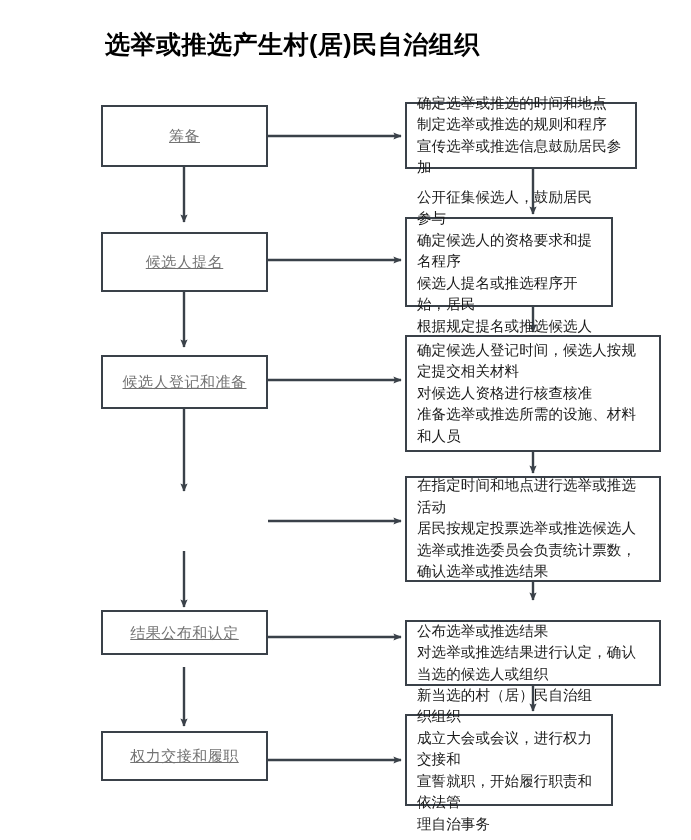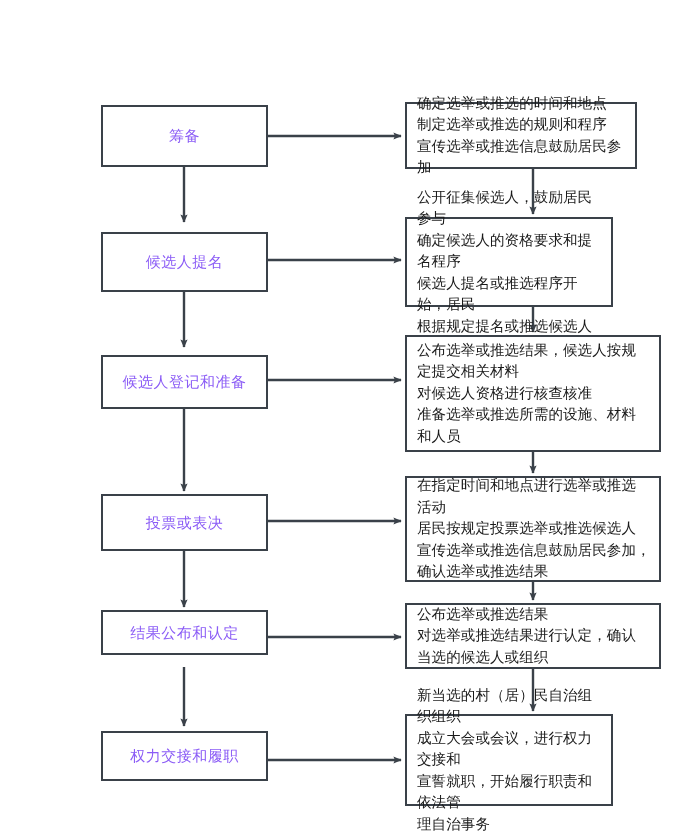--- a/index.html
+++ b/index.html
@@ -53,24 +53,25 @@
     background: #ffffff;
   }
 
   .stage-node {
     display: flex;
     align-items: center;
     justify-content: center;
   }
   .stage-label {
     font-size: 15px;
-    color: #8b5cf6;
+    color: #737373;
     letter-spacing: 0.5px;
     text-align: right;
     line-height: 1.3;
+    text-decoration: underline;
   }
 
   .detail-node {
     display: flex;
     align-items: center;
     padding: 4px 8px 4px 10px;
   }
   .detail-text {
     font-size: 14.5px;
     line-height: 1.48;
@@ -78,20 +79,21 @@
     letter-spacing: 0.1px;
     white-space: pre-line;
     text-align: left;
   }
 </style>
 </head>
 <body>
 
 <div id="flow-root">
 
+  <div class="chart-title">选举或推选产生村(居)民自治组织</div>
 
   <svg id="connector-layer" width="691" height="840" viewBox="0 0 691 840" xmlns="http://www.w3.org/2000/svg">
     <defs>
       <marker id="arrowhead" markerWidth="9" markerHeight="9" refX="7.6" refY="4" orient="auto" markerUnits="userSpaceOnUse">
         <path d="M0,0.4 L8.4,4 L0,7.6 L1.5,4 Z" fill="#3a4149"></path>
       </marker>
     </defs>
 
     <g stroke="#3a4149" stroke-width="2.4" fill="none" marker-end="url(#arrowhead)">
       <line x1="184" y1="167" x2="184" y2="222"></line>
@@ -124,23 +126,20 @@
   </div>
 
   <div class="node stage-node" style="left:101px; top:232px; width:167px; height:60px;">
     <span class="stage-label">候选人提名</span>
   </div>
 
   <div class="node stage-node" style="left:101px; top:355px; width:167px; height:54px;">
     <span class="stage-label">候选人登记和准备</span>
   </div>
 
-  <div class="node stage-node" style="left:101px; top:494px; width:167px; height:57px;">
-    <span class="stage-label">投票或表决</span>
-  </div>
 
   <div class="node stage-node" style="left:101px; top:610px; width:167px; height:45px;">
     <span class="stage-label">结果公布和认定</span>
   </div>
 
   <div class="node stage-node" style="left:101px; top:731px; width:167px; height:50px;">
     <span class="stage-label">权力交接和履职</span>
   </div>
 
   <div class="node detail-node" style="left:405px; top:102px; width:232px; height:67px;">
@@ -150,36 +149,36 @@
   </div>
 
   <div class="node detail-node" style="left:405px; top:217px; width:208px; height:90px;">
     <span class="detail-text">公开征集候选人，鼓励居民参与
 确定候选人的资格要求和提名程序
 候选人提名或推选程序开始，居民
 根据规定提名或推选候选人</span>
   </div>
 
   <div class="node detail-node" style="left:405px; top:335px; width:256px; height:117px;">
-    <span class="detail-text">公布选举或推选结果，候选人按规
+    <span class="detail-text">确定候选人登记时间，候选人按规
 定提交相关材料
 对候选人资格进行核查核准
 准备选举或推选所需的设施、材料
 和人员</span>
   </div>
 
   <div class="node detail-node" style="left:405px; top:476px; width:256px; height:106px;">
     <span class="detail-text">在指定时间和地点进行选举或推选
 活动
 居民按规定投票选举或推选候选人
-宣传选举或推选信息鼓励居民参加，
+选举或推选委员会负责统计票数，
 确认选举或推选结果</span>
   </div>
 
-  <div class="node detail-node" style="left:405px; top:603px; width:256px; height:66px;">
+  <div class="node detail-node" style="left:405px; top:620px; width:256px; height:66px;">
     <span class="detail-text">公布选举或推选结果
 对选举或推选结果进行认定，确认
 当选的候选人或组织</span>
   </div>
 
   <div class="node detail-node" style="left:405px; top:714px; width:208px; height:92px;">
     <span class="detail-text">新当选的村（居）民自治组织组织
 成立大会或会议，进行权力交接和
 宣誓就职，开始履行职责和依法管
 理自治事务</span>

